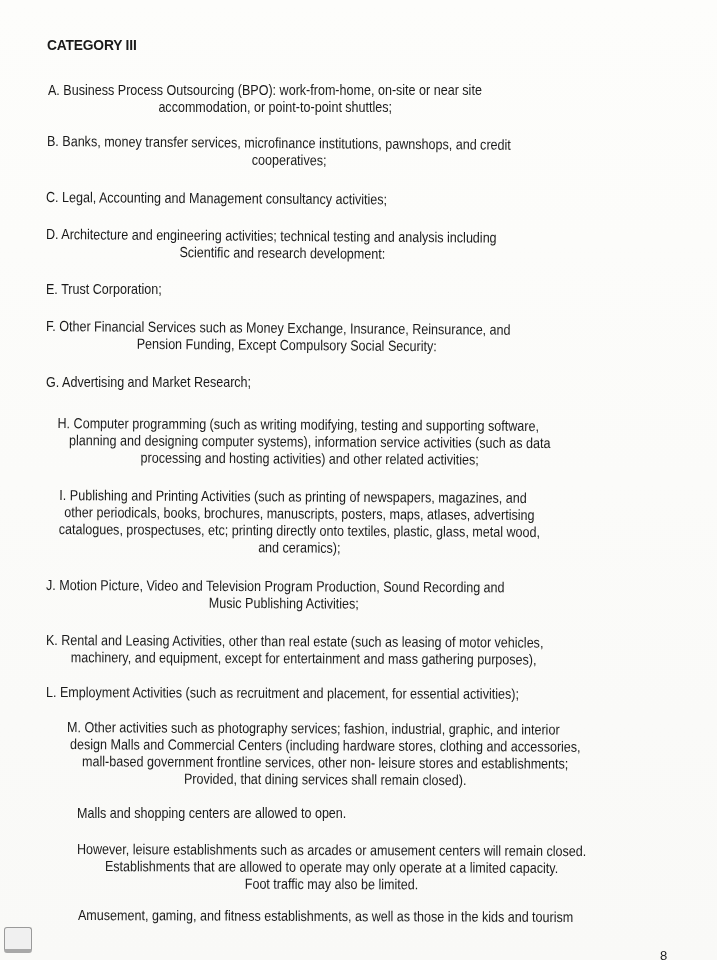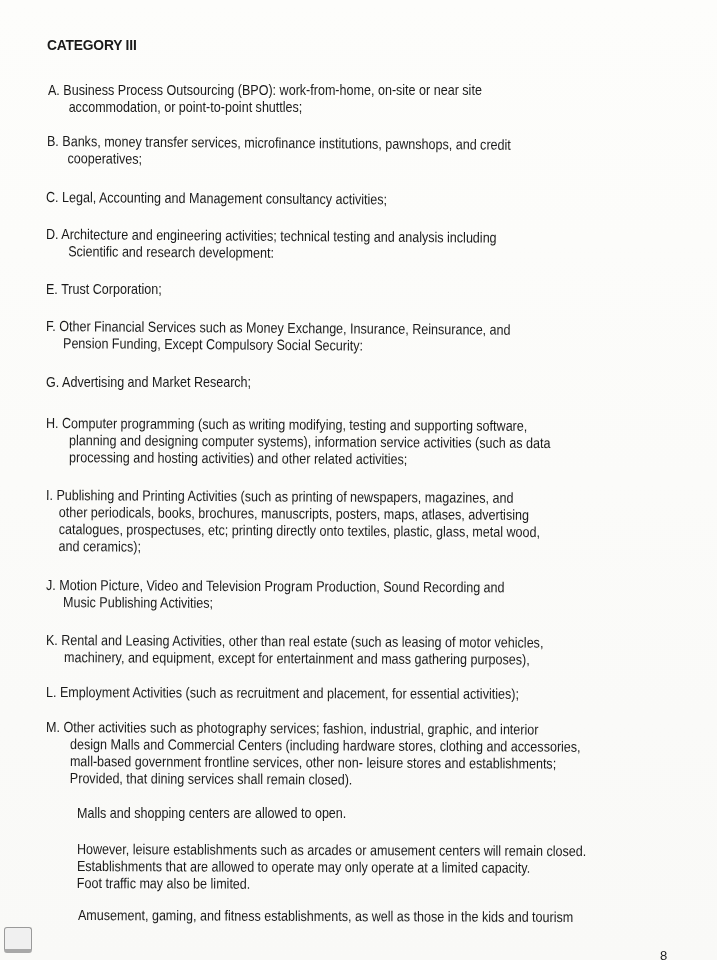--- a/index.html
+++ b/index.html
@@ -15,20 +15,21 @@
       font-family: "Liberation Sans Narrow", "Liberation Sans", sans-serif;
       color: #1a1a1a;
     }
     .page {
       position: absolute;
       left: 0;
       top: 0;
       width: 717px;
       height: 960px;
       background: linear-gradient(180deg, #fdfdfb 0%, #f9f9f7 100%);
+      text-align: center;
     }
     .heading {
       position: absolute;
       left: 47px;
       top: 36px;
       font-family: "Liberation Sans", sans-serif;
       font-weight: bold;
       font-size: 15px;
       letter-spacing: -0.2px;
       transform: scaleX(0.92);

